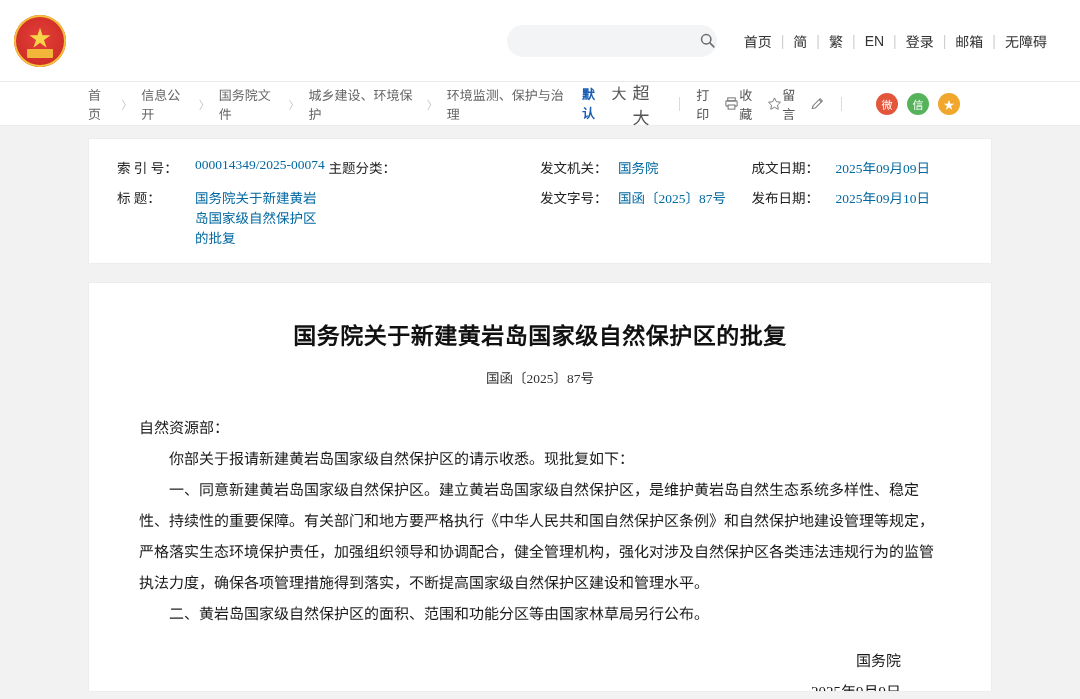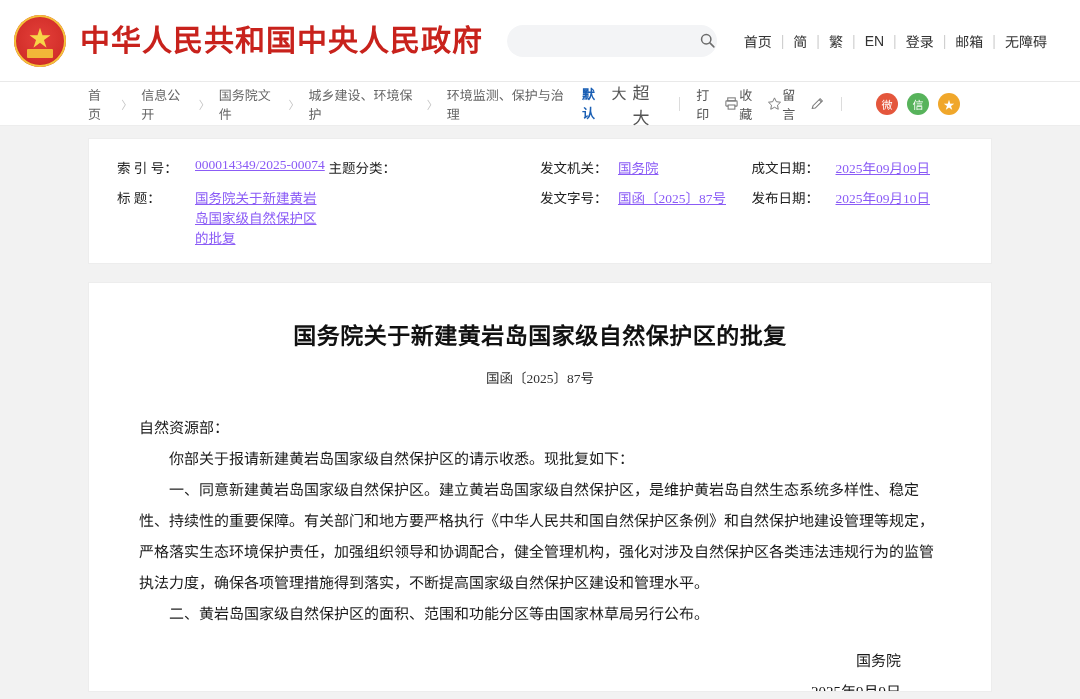--- a/index.html
+++ b/index.html
@@ -149,21 +149,21 @@
   }
   .meta-row { display: flex; align-items: flex-start; }
   .meta-label {
     color: #222;
     width: 78px;
     flex: 0 0 78px;
     text-align: justify;
     font-weight: 500;
   }
   .meta-label.wide { width: 84px; flex-basis: 84px; }
-  .meta-value { color: #8b5cf6; text-decoration: underline; }
+  .meta-value { color: #0369a1; }
 
   
   .doc {
     margin-top: 18px;
     padding: 34px 50px 20px 50px;
     height: 410px;
     overflow: hidden;
     font-family: "Liberation Serif", serif;
   }
   .doc-title {
@@ -186,21 +186,20 @@
 </style>
 </head>
 <body>
 
 <div class="header">
   <div class="emblem">
     <span class="star">★</span>
     <span class="gate"></span>
   </div>
   <div class="brand">
-    <div class="brand-title">中华人民共和国中央人民政府</div>
   </div>
 
   <div class="header-right">
     <div class="searchbox">
       <input type="text" placeholder="" style="">
       <span class="search-icon">
         <svg width="17" height="17" viewBox="0 0 20 20" fill="none" stroke="#6b6b6b" stroke-width="1.8">
           <circle cx="8.5" cy="8.5" r="5.5"></circle>
           <line x1="12.8" y1="12.8" x2="17.5" y2="17.5" stroke-linecap="round"></line>
         </svg>

